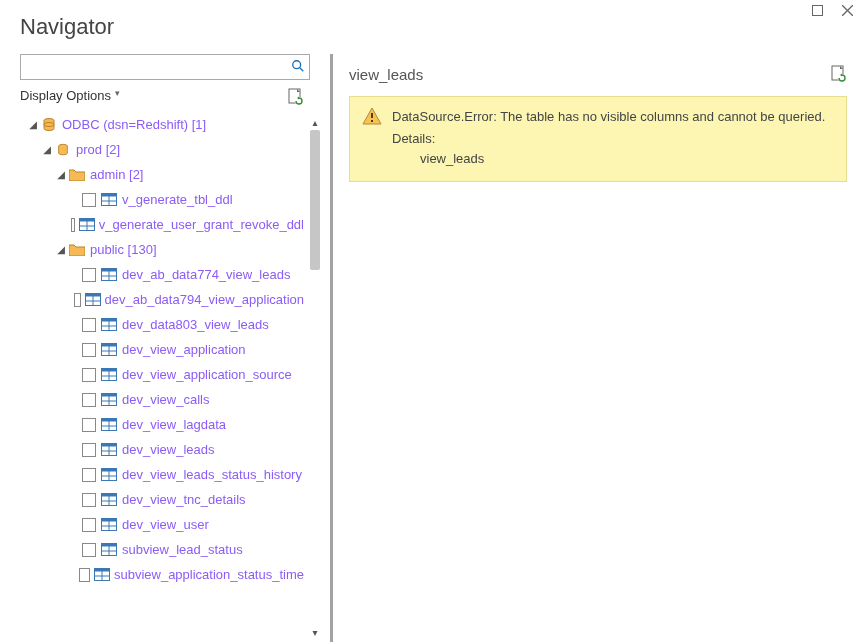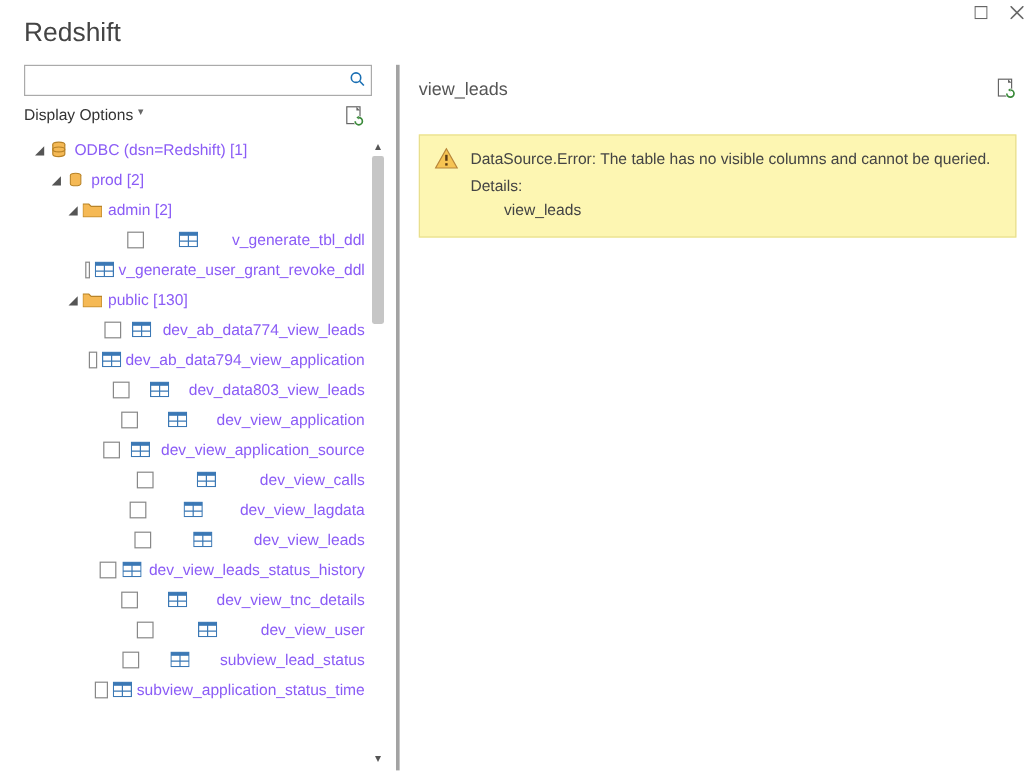--- a/index.html
+++ b/index.html
@@ -142,42 +142,42 @@
     justify-content: center;
     margin-right: 4px;
   }
   .node .label {
     color: #8b5cf6;
     cursor: pointer;
   }
   .indent-1 { padding-left: 6px; }
   .indent-2 { padding-left: 20px; }
   .indent-3 { padding-left: 34px; }
-  .indent-4 { padding-left: 48px; justify-content: space-between; }
+  .indent-4 { padding-left: 48px; }
   .right-pane {
     flex: 1;
     border-left: 3px solid #a3a3a3;
     padding: 4px 12px 0 16px;
   }
   .right-header {
     display: flex;
     align-items: center;
     height: 32px;
   }
   .right-title {
     font-size: 15px;
     color: #555;
   }
   .right-header .refresh-icon { margin-right: 0; }
   .error-box {
     background: #fdf6b2;
     border: 1px solid #e8df8e;
     padding: 10px 12px 12px 12px;
     display: flex;
-    margin-top: 22px;
+    margin-top: 6px;
   }
   .error-icon {
     width: 22px;
     margin-right: 8px;
     flex-shrink: 0;
   }
   .error-text {
     color: #444;
     line-height: 1.55;
   }
@@ -196,21 +196,21 @@
       </svg>
   </span>
   <span>
     <svg width="11" height="11" viewBox="0 0 11 11">
         <line x1="0" y1="0" x2="11" y2="11" stroke="#666" stroke-width="1.3"></line>
         <line x1="11" y1="0" x2="0" y2="11" stroke="#666" stroke-width="1.3"></line>
       </svg>
   </span>
 </div>
 
-<div class="title">Redshift</div>
+<div class="title">Navigator</div>
 
 <div class="main">
   <div class="left-pane">
     <div class="search-box">
       <input type="text" placeholder="" style="">
       <span class="search-icon">
         <svg viewBox="0 0 16 16">
             <circle cx="6.5" cy="6.5" r="4.5" fill="none" stroke="#1a6fb3" stroke-width="1.5"></circle>
             <line x1="10" y1="10" x2="14" y2="14" stroke="#1a6fb3" stroke-width="1.5"></line>
           </svg>

